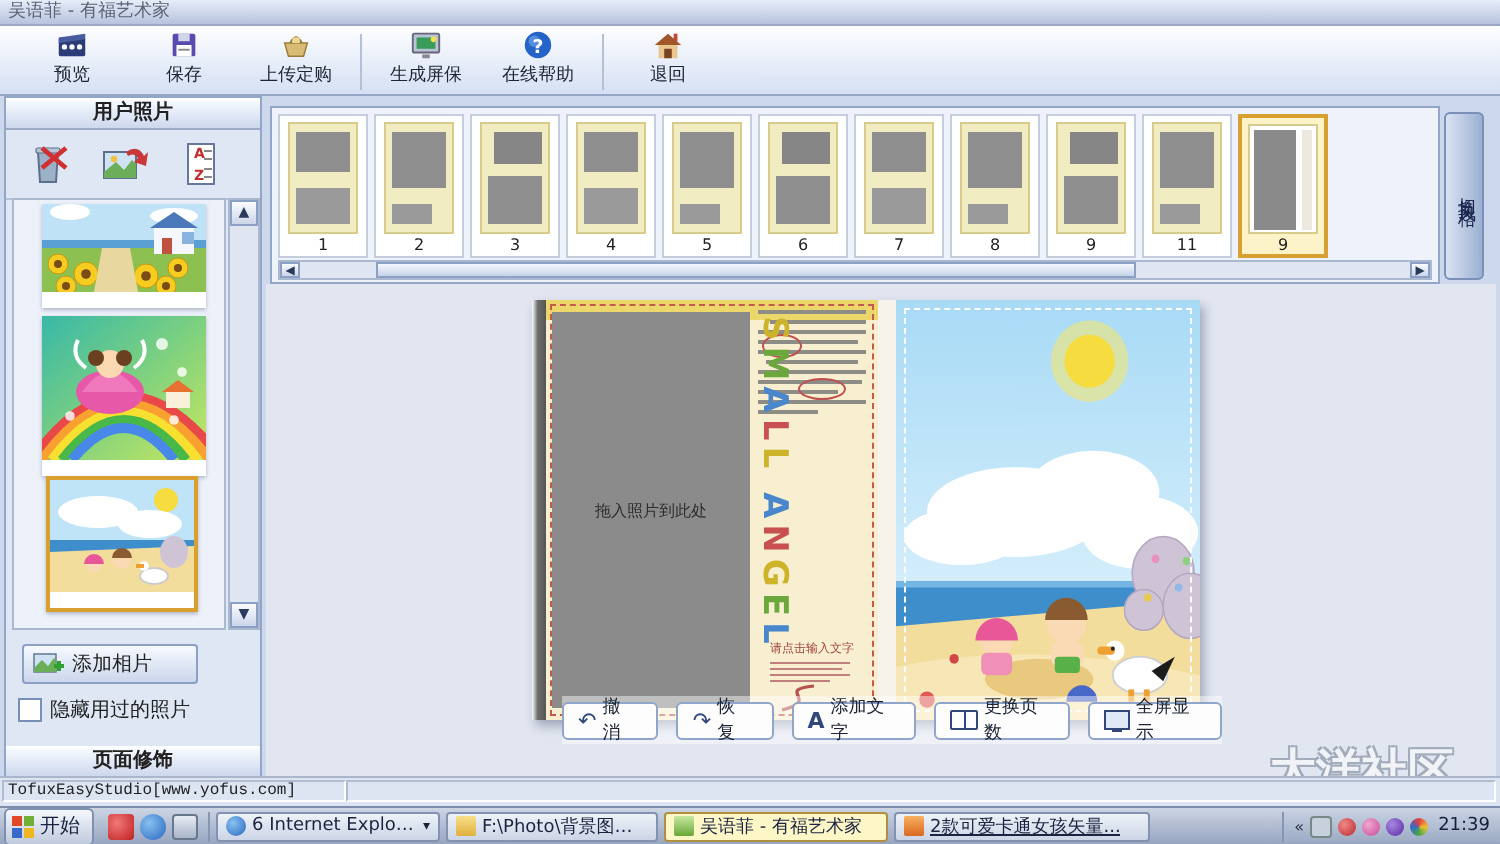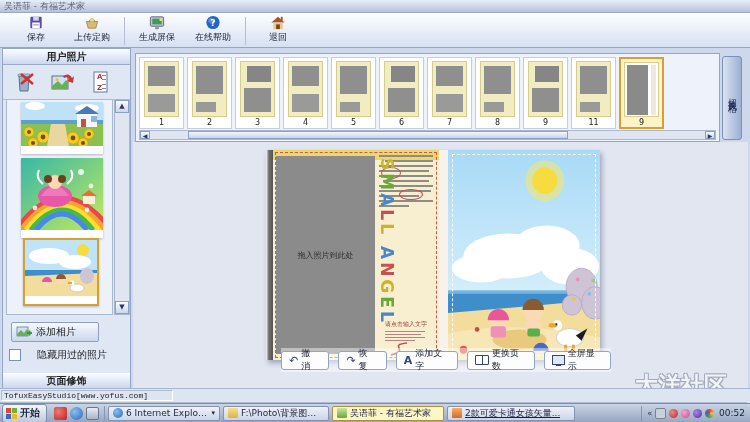--- a/index.html
+++ b/index.html
@@ -36,27 +36,27 @@
   .vthumb .pstrip{height:8px;background:#fff;}
   .vthumb.selected{border:2px solid #d8a030;background:#fdf4cf;}
   #vscroll{position:absolute;left:111px;top:50px;width:16px;height:216px;
     background:#dfe6f2;border:1px solid #aab8d0;box-sizing:border-box;}
   .scr-btn{position:absolute;left:0px;width:14px;height:13px;
     background:linear-gradient(#fafcff,#ccd6ea);border:1px solid #8ba0c4;box-sizing:border-box;
     font-size:7px;line-height:11px;text-align:center;color:#2a3a5c;}
   #add-photo{position:absolute;left:8px;top:273px;width:88px;height:20px;
     background:linear-gradient(#f6f9ff,#ccd7ec);border:1px solid #8ba0c4;border-radius:2px;
     display:flex;align-items:center;gap:4px;font-size:10px;color:#222;padding-left:4px;box-sizing:border-box;}
-  #hide-used{position:absolute;left:6px;top:299px;display:flex;align-items:center;gap:16px;
+  #hide-used{position:absolute;left:6px;top:299px;display:flex;align-items:center;gap:4px;
     font-size:10px;color:#222;}
   #hide-used .cb{width:10px;height:10px;background:#fff;border:1px solid #7890b8;}
   .bottom-bar{position:absolute;left:0px;width:127px;height:14px;}
   
   #statusbar{position:absolute;left:0;top:388px;width:750px;height:15px;
-    background:#dde5f3;border-top:1px solid #aab6cc;box-sizing:border-box;display:flex;flex-direction:column;}
+    background:#dde5f3;border-top:1px solid #aab6cc;box-sizing:border-box;display:flex;}
   .status-cell{height:11px;margin-top:1px;border:1px solid #b0bcd0;border-right-color:#fff;
     border-bottom-color:#fff;font-family:"Liberation Mono","DejaVu Sans Mono",monospace;
     font-size:8px;line-height:10px;color:#222;padding:0 2px;box-sizing:border-box;}
   
   #pages-strip{position:absolute;left:135px;top:53px;width:585px;height:89px;
     background:#eef2fa;border:1px solid #94a6c8;box-sizing:border-box;}
   #pages-thumbnails{position:absolute;left:3px;top:3px;width:577px;height:72px;
     display:flex;gap:3px;overflow:hidden;}
   .pcard{width:45px;height:72px;background:#fff;border:1px solid #c6cede;box-sizing:border-box;
     display:flex;flex-direction:column;align-items:center;flex:0 0 auto;}
@@ -121,21 +121,21 @@
   #wm1{font-size:23px;font-weight:bold;color:rgba(255,255,255,.9);
     text-shadow:1px 1px 0 #98a2b4,-1px -1px 0 #98a2b4,1px -1px 0 #98a2b4,-1px 1px 0 #98a2b4;}
   #wm2{font-size:9px;font-weight:bold;font-style:italic;color:rgba(255,255,255,.9);margin-top:-2px;
     text-shadow:1px 1px 0 #98a2b4,-1px -1px 0 #98a2b4,1px -1px 0 #98a2b4,-1px 1px 0 #98a2b4;}
   
   #taskbar{position:absolute;left:0;top:403px;width:750px;height:19px;
     background:linear-gradient(#ccd5e4,#97a5c0);border-top:1px solid #7e8dab;box-sizing:border-box;
     display:flex;align-items:center;}
   #start-btn{height:17px;margin:0 2px;background:linear-gradient(#f4f7fc,#c0cadc);
     border:1px solid #7e90b0;border-radius:3px;display:flex;align-items:center;gap:3px;
-    padding:0 6px 0 3px;font-size:10px;font-weight:bold;color:#1a2440;}
+    padding:0 6px 0 3px;font-size:10px;font-weight:normal;color:#1a2440;}
   .winflag{width:11px;height:11px;display:grid;grid-template-columns:5px 5px;grid-template-rows:5px 5px;gap:1px;}
   .winflag i{display:block;}
   #quick-launch{display:flex;align-items:center;gap:3px;padding:0 5px;border-right:1px solid #8796b2;height:15px;}
   .ql-ico{width:13px;height:13px;border-radius:2px;}
   .task-btn{height:15px;margin-left:3px;background:linear-gradient(#eef2f8,#ccd5e6);
     border:1px solid #8292b0;border-radius:2px;display:flex;align-items:center;gap:3px;
     font-size:9px;color:#1a2440;padding:0 4px;box-sizing:border-box;overflow:hidden;white-space:nowrap;}
   .task-btn.active{background:#fdf6c6;border-color:#b09040;}
   .t-ico{width:10px;height:10px;border-radius:1px;flex:0 0 auto;}
   .t-label{overflow:hidden;text-overflow:ellipsis;}
@@ -147,20 +147,30 @@
 </head>
 <body>
 
 <div id="screen">
 
   <div id="titlebar">
     <span>吴语菲 - 有福艺术家</span>
   </div>
 
   <div id="toolbar">
+    <div class="tb-btn">
+      <svg class="tb-ico" viewBox="0 0 18 18">
+          <rect x="2" y="5" width="14" height="10" rx="1" fill="#2a3c78"></rect>
+          <path d="M2 5 L16 3 L16 6 L2 8 Z" fill="#4a5ca0"></path>
+          <circle cx="5" cy="10" r="1.4" fill="#fff"></circle>
+          <circle cx="9" cy="10" r="1.4" fill="#fff"></circle>
+          <circle cx="13" cy="10" r="1.4" fill="#fff"></circle>
+        </svg>
+      <span>预览</span>
+    </div>
     <div class="tb-btn">
       <svg class="tb-ico" viewBox="0 0 18 18">
           <rect x="3" y="3" width="12" height="12" rx="1" fill="#5a4ab0"></rect>
           <rect x="6" y="3" width="6" height="4" fill="#cfd6ea"></rect>
           <rect x="5" y="9" width="8" height="6" fill="#fff"></rect>
           <rect x="6" y="11" width="6" height="1" fill="#888"></rect>
         </svg>
       <span>保存</span>
     </div>
     <div class="tb-btn">
@@ -552,17 +562,17 @@
       <span class="t-ico" style="background:linear-gradient(#f8b060,#d86820);"></span>
       <span class="t-label">2款可爱卡通女孩矢量...</span>
     </div>
     <div id="tray">
       <span style="font-size:8px;color:#334;">«</span>
       <span class="tray-ico" style="background:#c8d0dc;border:1px solid #788;"></span>
       <span class="tray-ico" style="background:radial-gradient(circle at 35% 35%,#f08888,#b82828);border-radius:50%;"></span>
       <span class="tray-ico" style="background:radial-gradient(circle at 35% 35%,#f0a8d0,#c84898);border-radius:50%;"></span>
       <span class="tray-ico" style="background:radial-gradient(circle at 35% 35%,#a888e0,#5828a8);border-radius:50%;"></span>
       <span class="tray-ico" style="background:conic-gradient(#e04040,#f0c030,#48a848,#3868c8,#e04040);border-radius:50%;"></span>
-      <span id="tray-time">00:52</span>
+      <span id="tray-time">21:39</span>
     </div>
   </div>
 
 </div>
 
 </body></html>

